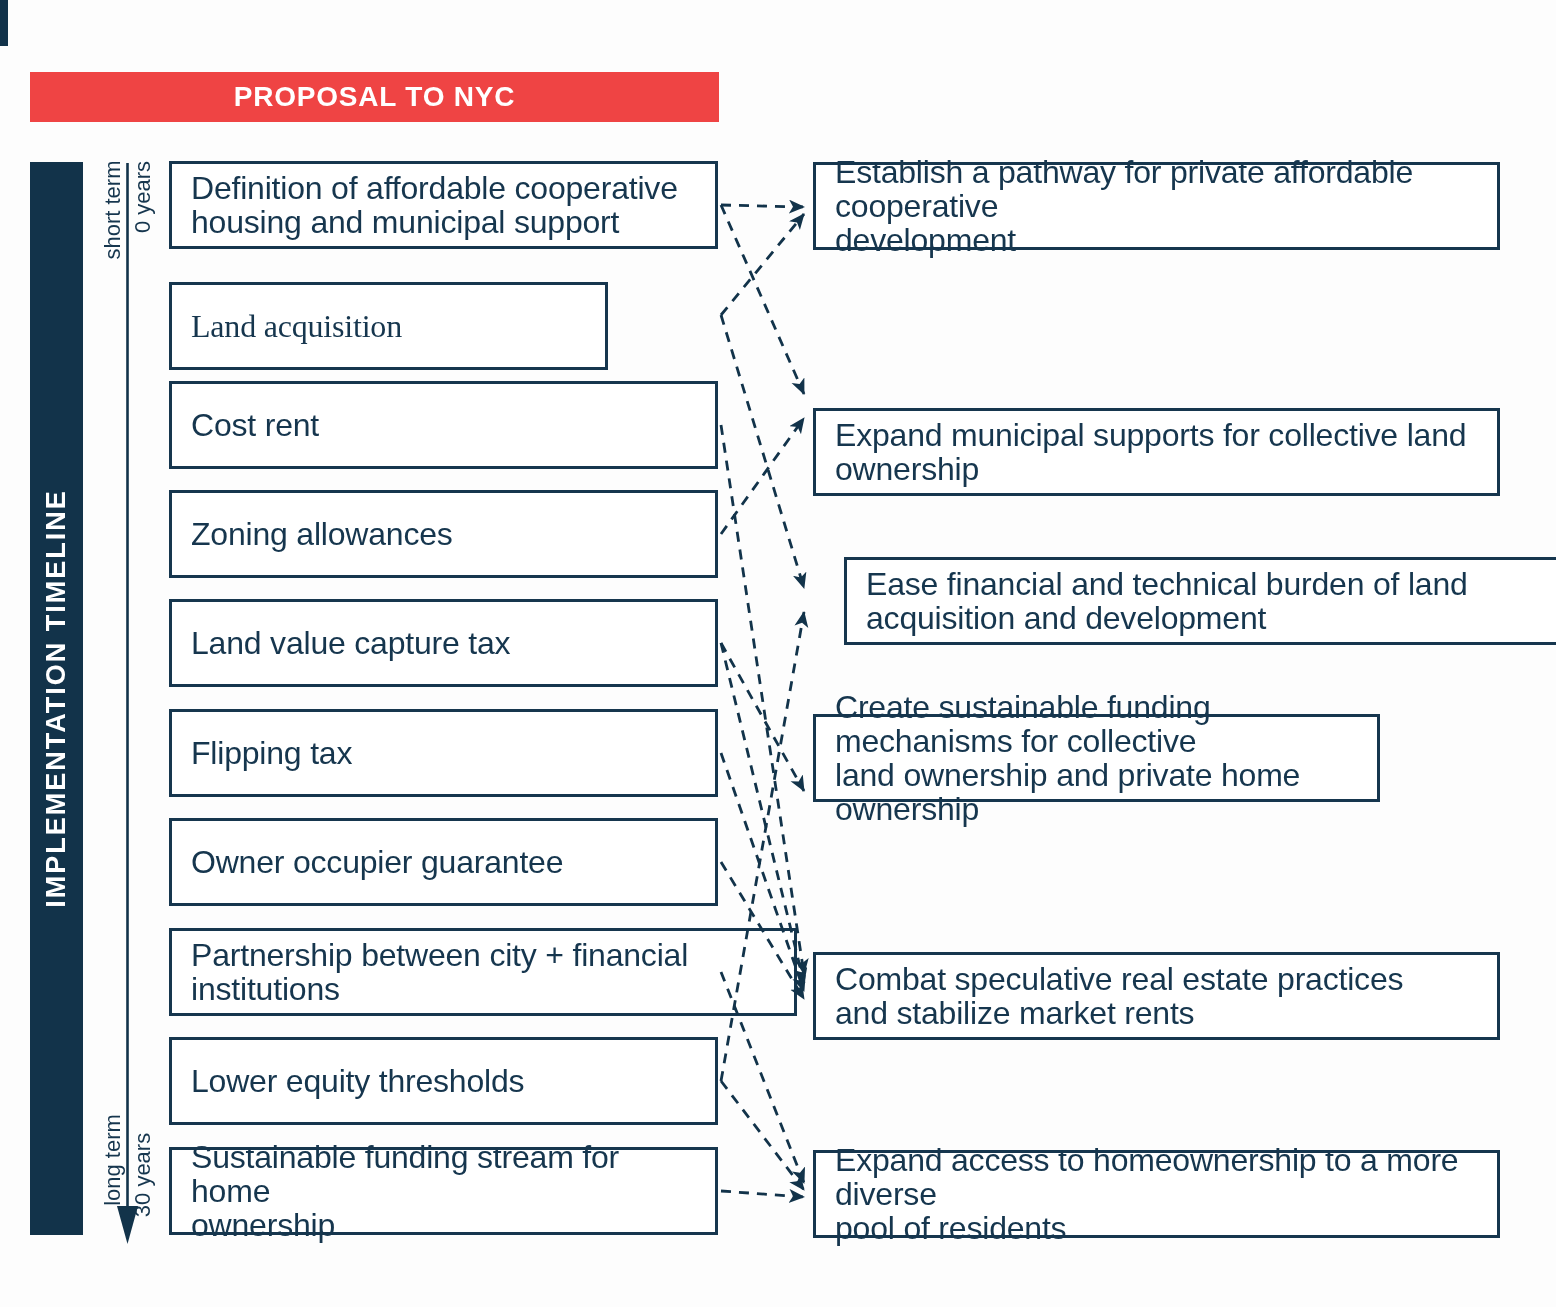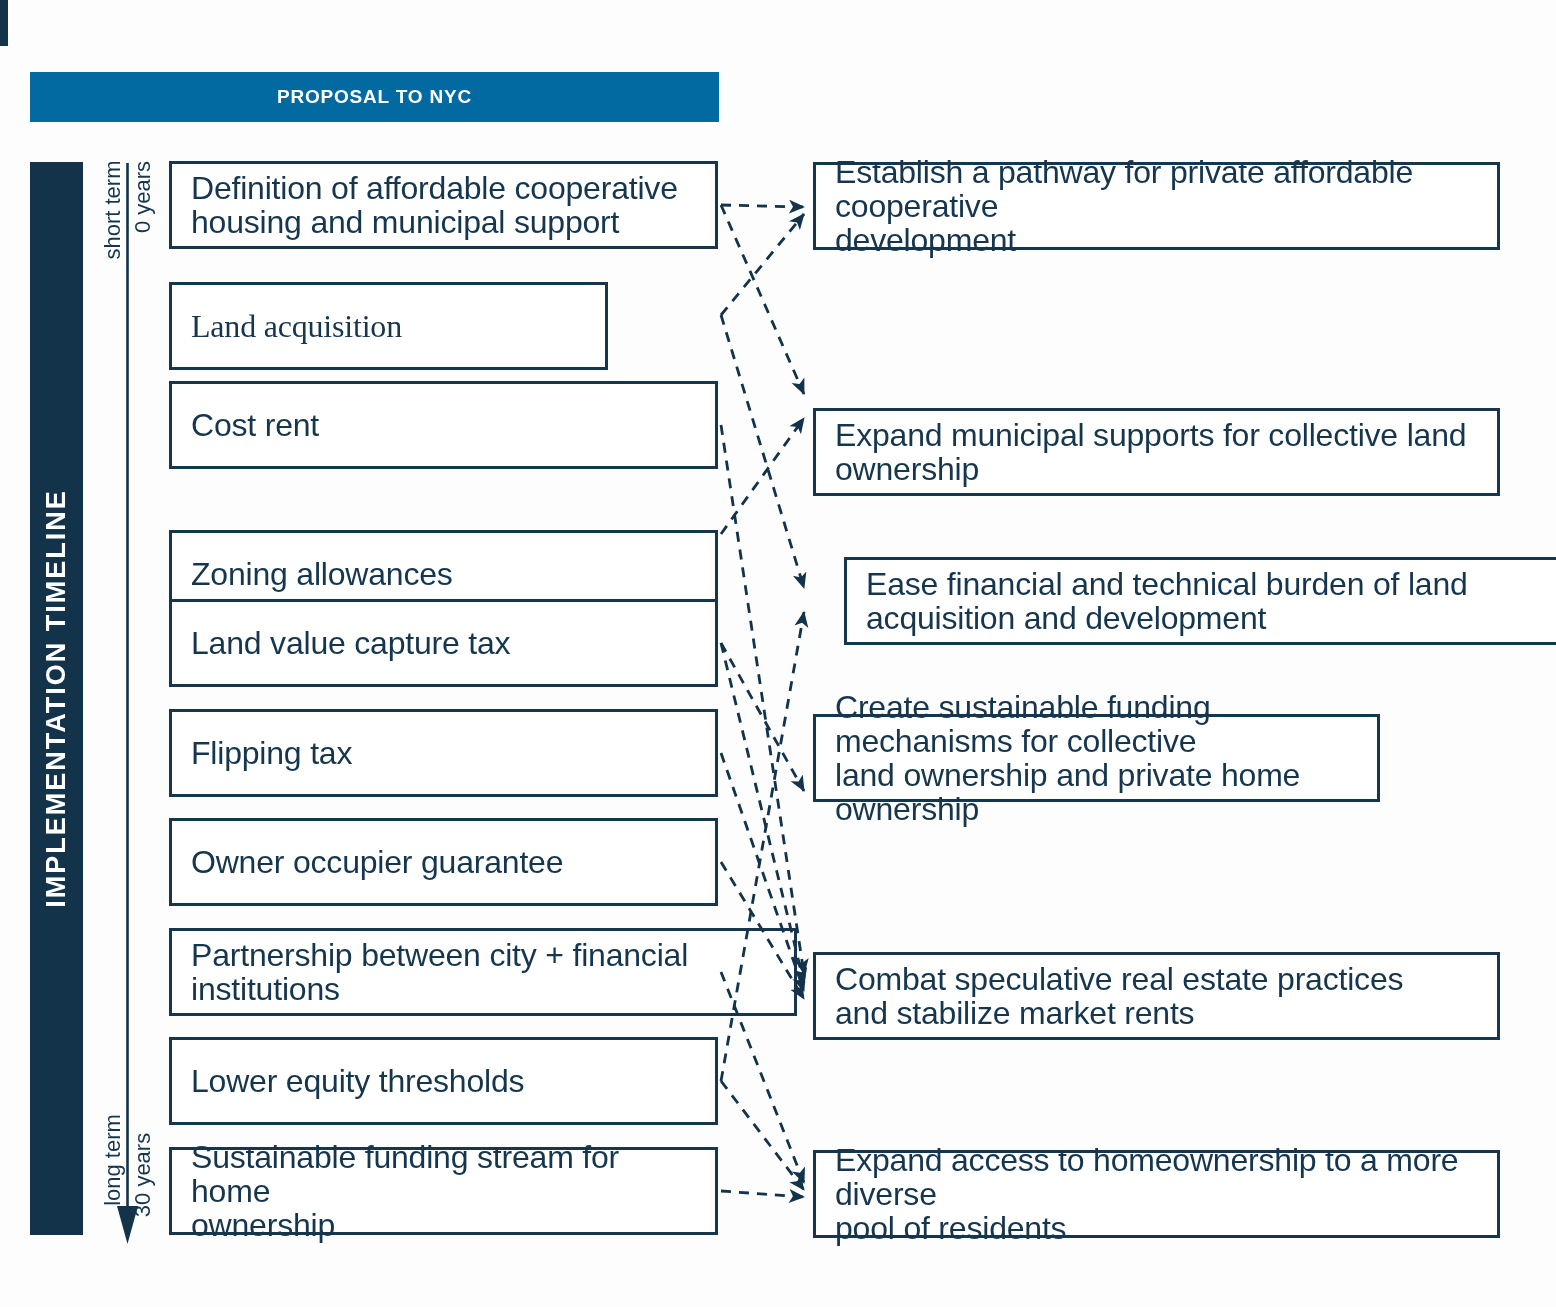--- a/index.html
+++ b/index.html
@@ -7,24 +7,24 @@
     position:relative;
     width:1556px;height:1307px;
     background:#fdfdfd;
     font-family:"Liberation Sans",sans-serif;
     color:#16364e;
     overflow:hidden;
   }
   .header-bar{
     position:absolute;
     height:50px;
-    background:#0369a1;
+    background:#ef4444;
     color:#ffffff;
     display:flex;align-items:center;justify-content:center;
-    font-size:19px;font-weight:bold;letter-spacing:0.8px;
+    font-size:28px;font-weight:bold;letter-spacing:0.8px;
   }
   #proposal-header{left:30px;top:72px;width:689px;}
   #outcome-header{left:814px;top:72px;width:686px;}
   #corner-mark{
     position:absolute;left:0;top:0;width:8px;height:46px;background:#12334a;
   }
   #timeline-bar{
     position:absolute;
     left:30px;top:162px;width:53px;height:1073px;
     background:#12334a;
@@ -74,21 +74,21 @@
   <div class="rot-label" style="left:38px;top:197px;">short term</div>
   <div class="rot-label" style="left:68px;top:184px;">0 years</div>
   <div class="rot-label" style="left:38px;top:1147px;">long term</div>
   <div class="rot-label" style="left:68px;top:1162px;">30 years</div>
 
   <div id="proposal-column">
       <div class="box" style="left: 169px; top: 161px; width: 549px; height: 88px;"><span class="txt">Definition of affordable cooperative
 housing and municipal support</span></div>
       <div class="box" style="left: 169px; top: 282px; width: 439px; height: 88px; font-family: Liberation Serif, serif;"><span class="txt">Land acquisition</span></div>
       <div class="box" style="left: 169px; top: 381px; width: 549px; height: 88px;"><span class="txt">Cost rent</span></div>
-      <div class="box" style="left: 169px; top: 490px; width: 549px; height: 88px; margin-top: 40px;"><span class="txt">Zoning allowances</span></div>
+      <div class="box" style="left: 169px; top: 490px; width: 549px; height: 88px;"><span class="txt">Zoning allowances</span></div>
       <div class="box" style="left: 169px; top: 599px; width: 549px; height: 88px;"><span class="txt">Land value capture tax</span></div>
       <div class="box" style="left: 169px; top: 709px; width: 549px; height: 88px;"><span class="txt">Flipping tax</span></div>
       <div class="box" style="left: 169px; top: 818px; width: 549px; height: 88px;"><span class="txt">Owner occupier guarantee</span></div>
       <div class="box" style="left: 169px; top: 928px; width: 628px; height: 88px;"><span class="txt">Partnership between city + financial
 institutions</span></div>
       <div class="box" style="left: 169px; top: 1037px; width: 549px; height: 88px;"><span class="txt">Lower equity thresholds</span></div>
       <div class="box" style="left: 169px; top: 1147px; width: 549px; height: 88px;"><span class="txt">Sustainable funding stream for home
 ownership</span></div>
     </div>
   <div id="outcome-column">

